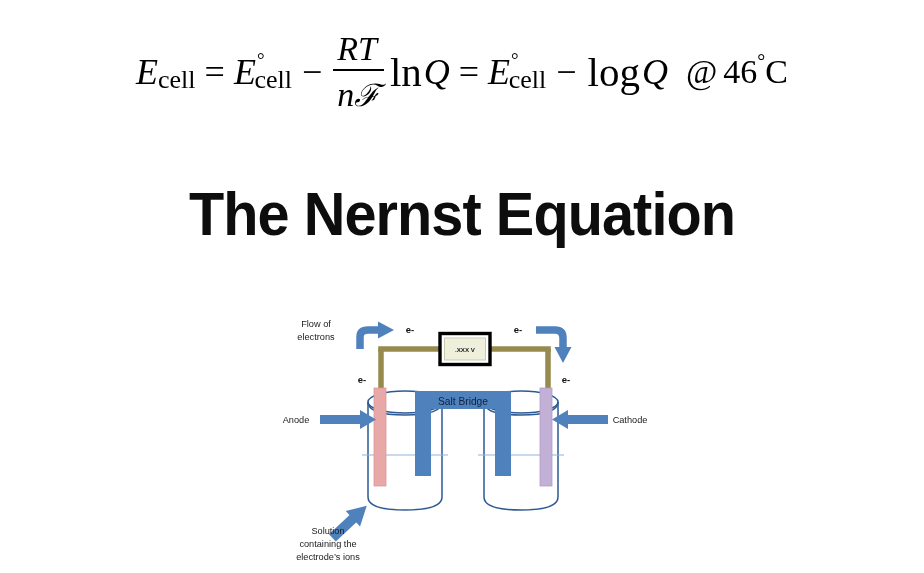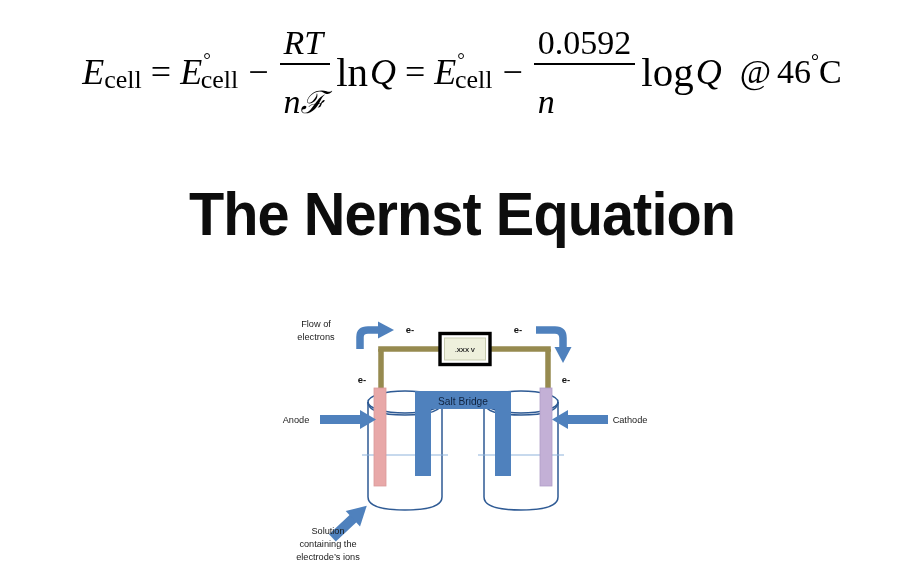--- a/index.html
+++ b/index.html
@@ -69,21 +69,21 @@
     padding: 0 4px 3px 4px;
   }
   .frac .bar {
     display: block;
     width: 100%;
     height: 2px;
     background: #000;
   }
   .frac .den {
     font-size: 34px;
-    padding: 20px 4px 0 4px;
+    padding: 7px 4px 0 4px;
   }
   .fn {
     font-size: 41px;
     font-style: normal;
     padding-left: 3px;
   }
   .q {
     font-size: 36px;
     font-style: italic;
     padding-left: 2px;
@@ -190,25 +190,20 @@
   <span class="op">=</span>
 
   <span class="eq-part">
     <span class="ital">E</span>
       <span class="supdeg">°</span>
       <span class="sub" style="margin-left:-9px;">cell</span>
   </span>
 
   <span class="op op-minus">−</span>
 
-  <span class="frac">
-    <span class="num">0.0592</span>
-    <span class="bar"></span>
-    <span class="den ital">n</span>
-  </span>
 
   <span class="fn">log</span>
   <span class="q">Q</span>
 
   <span class="atsign">@</span>
   <span class="temp">46</span>
     <span class="degsym">°</span>
     <span class="temp" style="padding-left:0;">C</span>
 </div>
 

